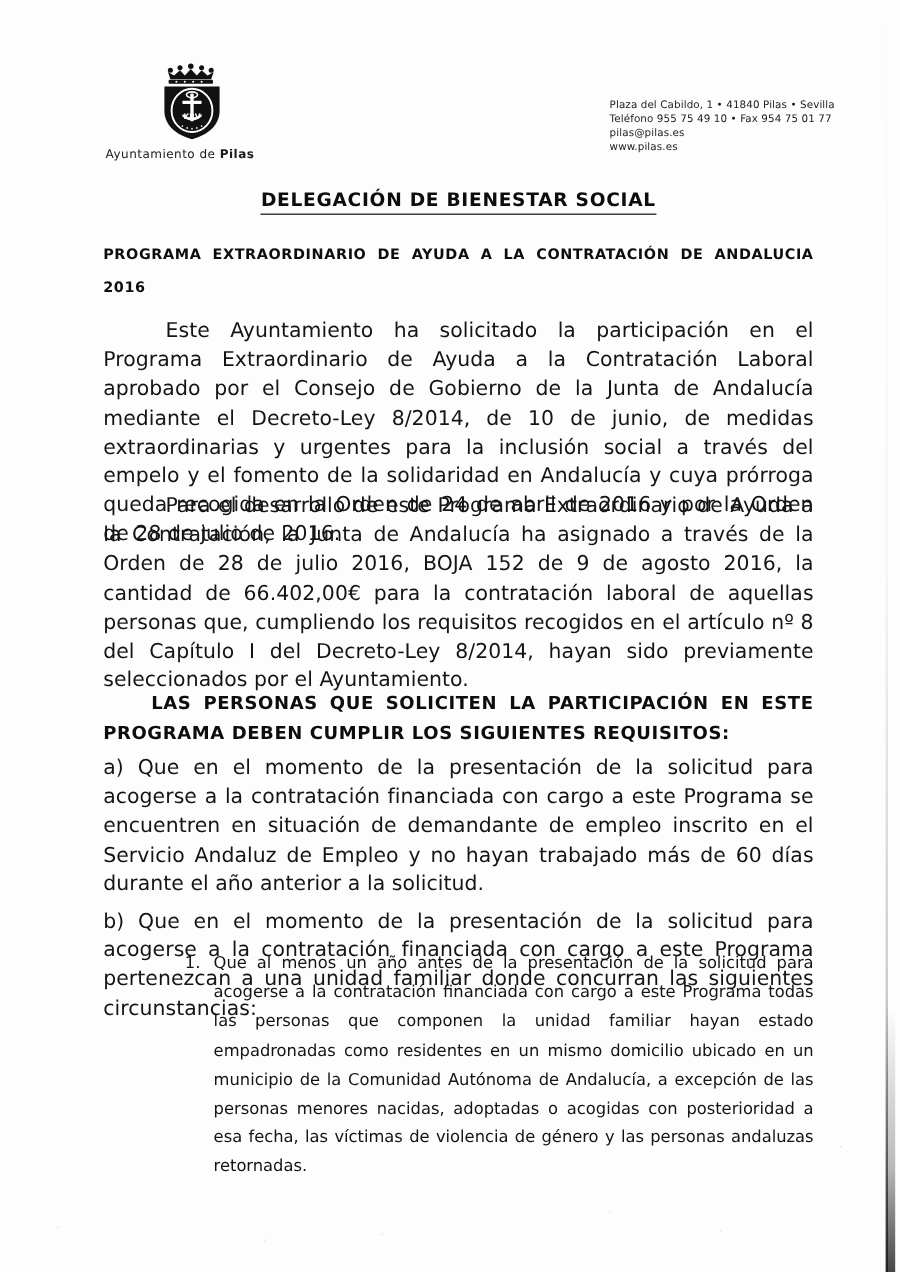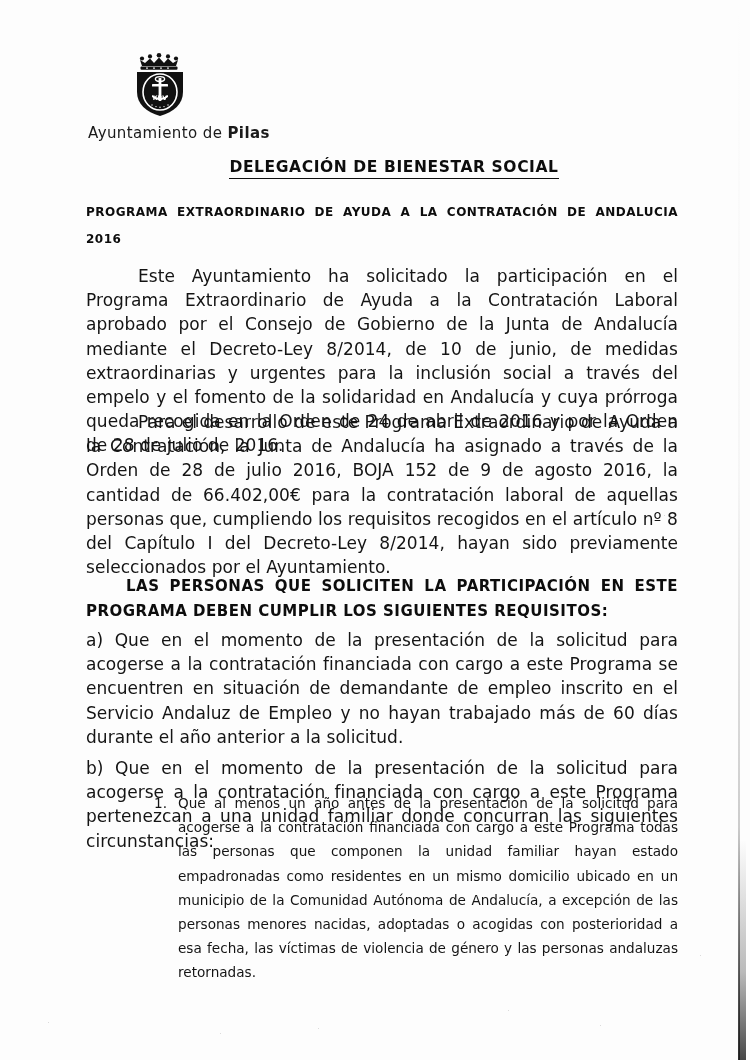--- a/index.html
+++ b/index.html
@@ -64,21 +64,21 @@
     width: 64px;
     height: 66px;
   }
   .crest-wrap svg { display: block; }
 
   .org-name {
     position: absolute;
     left: 88px;
     top: 124px;
     font-family: "DejaVu Sans", sans-serif;
-    font-size: 15px;
+    font-size: 10px;
     letter-spacing: 0.4px;
     color: #1a1a1a;
   }
   .org-name b { font-weight: 700; }
 
   .contact {
     position: absolute;
     left: 508px;
     top: 83px;
     font-family: "DejaVu Sans", sans-serif;
@@ -92,21 +92,21 @@
   
   .doc {
     position: absolute;
     left: 86px;
     top: 0;
     width: 592px;
   }
 
   .dept-title {
     position: absolute;
-    left: 12px;
+    left: 0;
     top: 158px;
     width: 592px;
     text-align: center;
     font-family: "DejaVu Sans", sans-serif;
     font-size: 15.5px;
     font-weight: 600;
     letter-spacing: 0.6px;
     color: #0d0d0d;
   }
   .dept-title span {
@@ -240,20 +240,26 @@
             <circle cx="36" cy="54.6" r="0.7"></circle>
           <circle cx="40" cy="53" r="0.7"></circle>
         </g>
       </svg>
     </div>
 
     <div class="org-name">
       <span>Ayuntamiento de </span><b>Pilas</b>
     </div>
 
+    <div class="contact">
+      <div>Plaza del Cabildo, 1 • 41840 Pilas • Sevilla</div>
+      <div>Teléfono 955 75 49 10 • Fax 954 75 01 77</div>
+      <div>pilas@pilas.es</div>
+      <div>www.pilas.es</div>
+    </div>
   </div>
 
   <div class="doc">
 
     <div class="dept-title">
       <span>DELEGACIÓN DE BIENESTAR SOCIAL</span>
     </div>
 
     <div class="prog-title">PROGRAMA EXTRAORDINARIO DE AYUDA A LA CONTRATACIÓN DE ANDALUCIA 2016</div>
 

